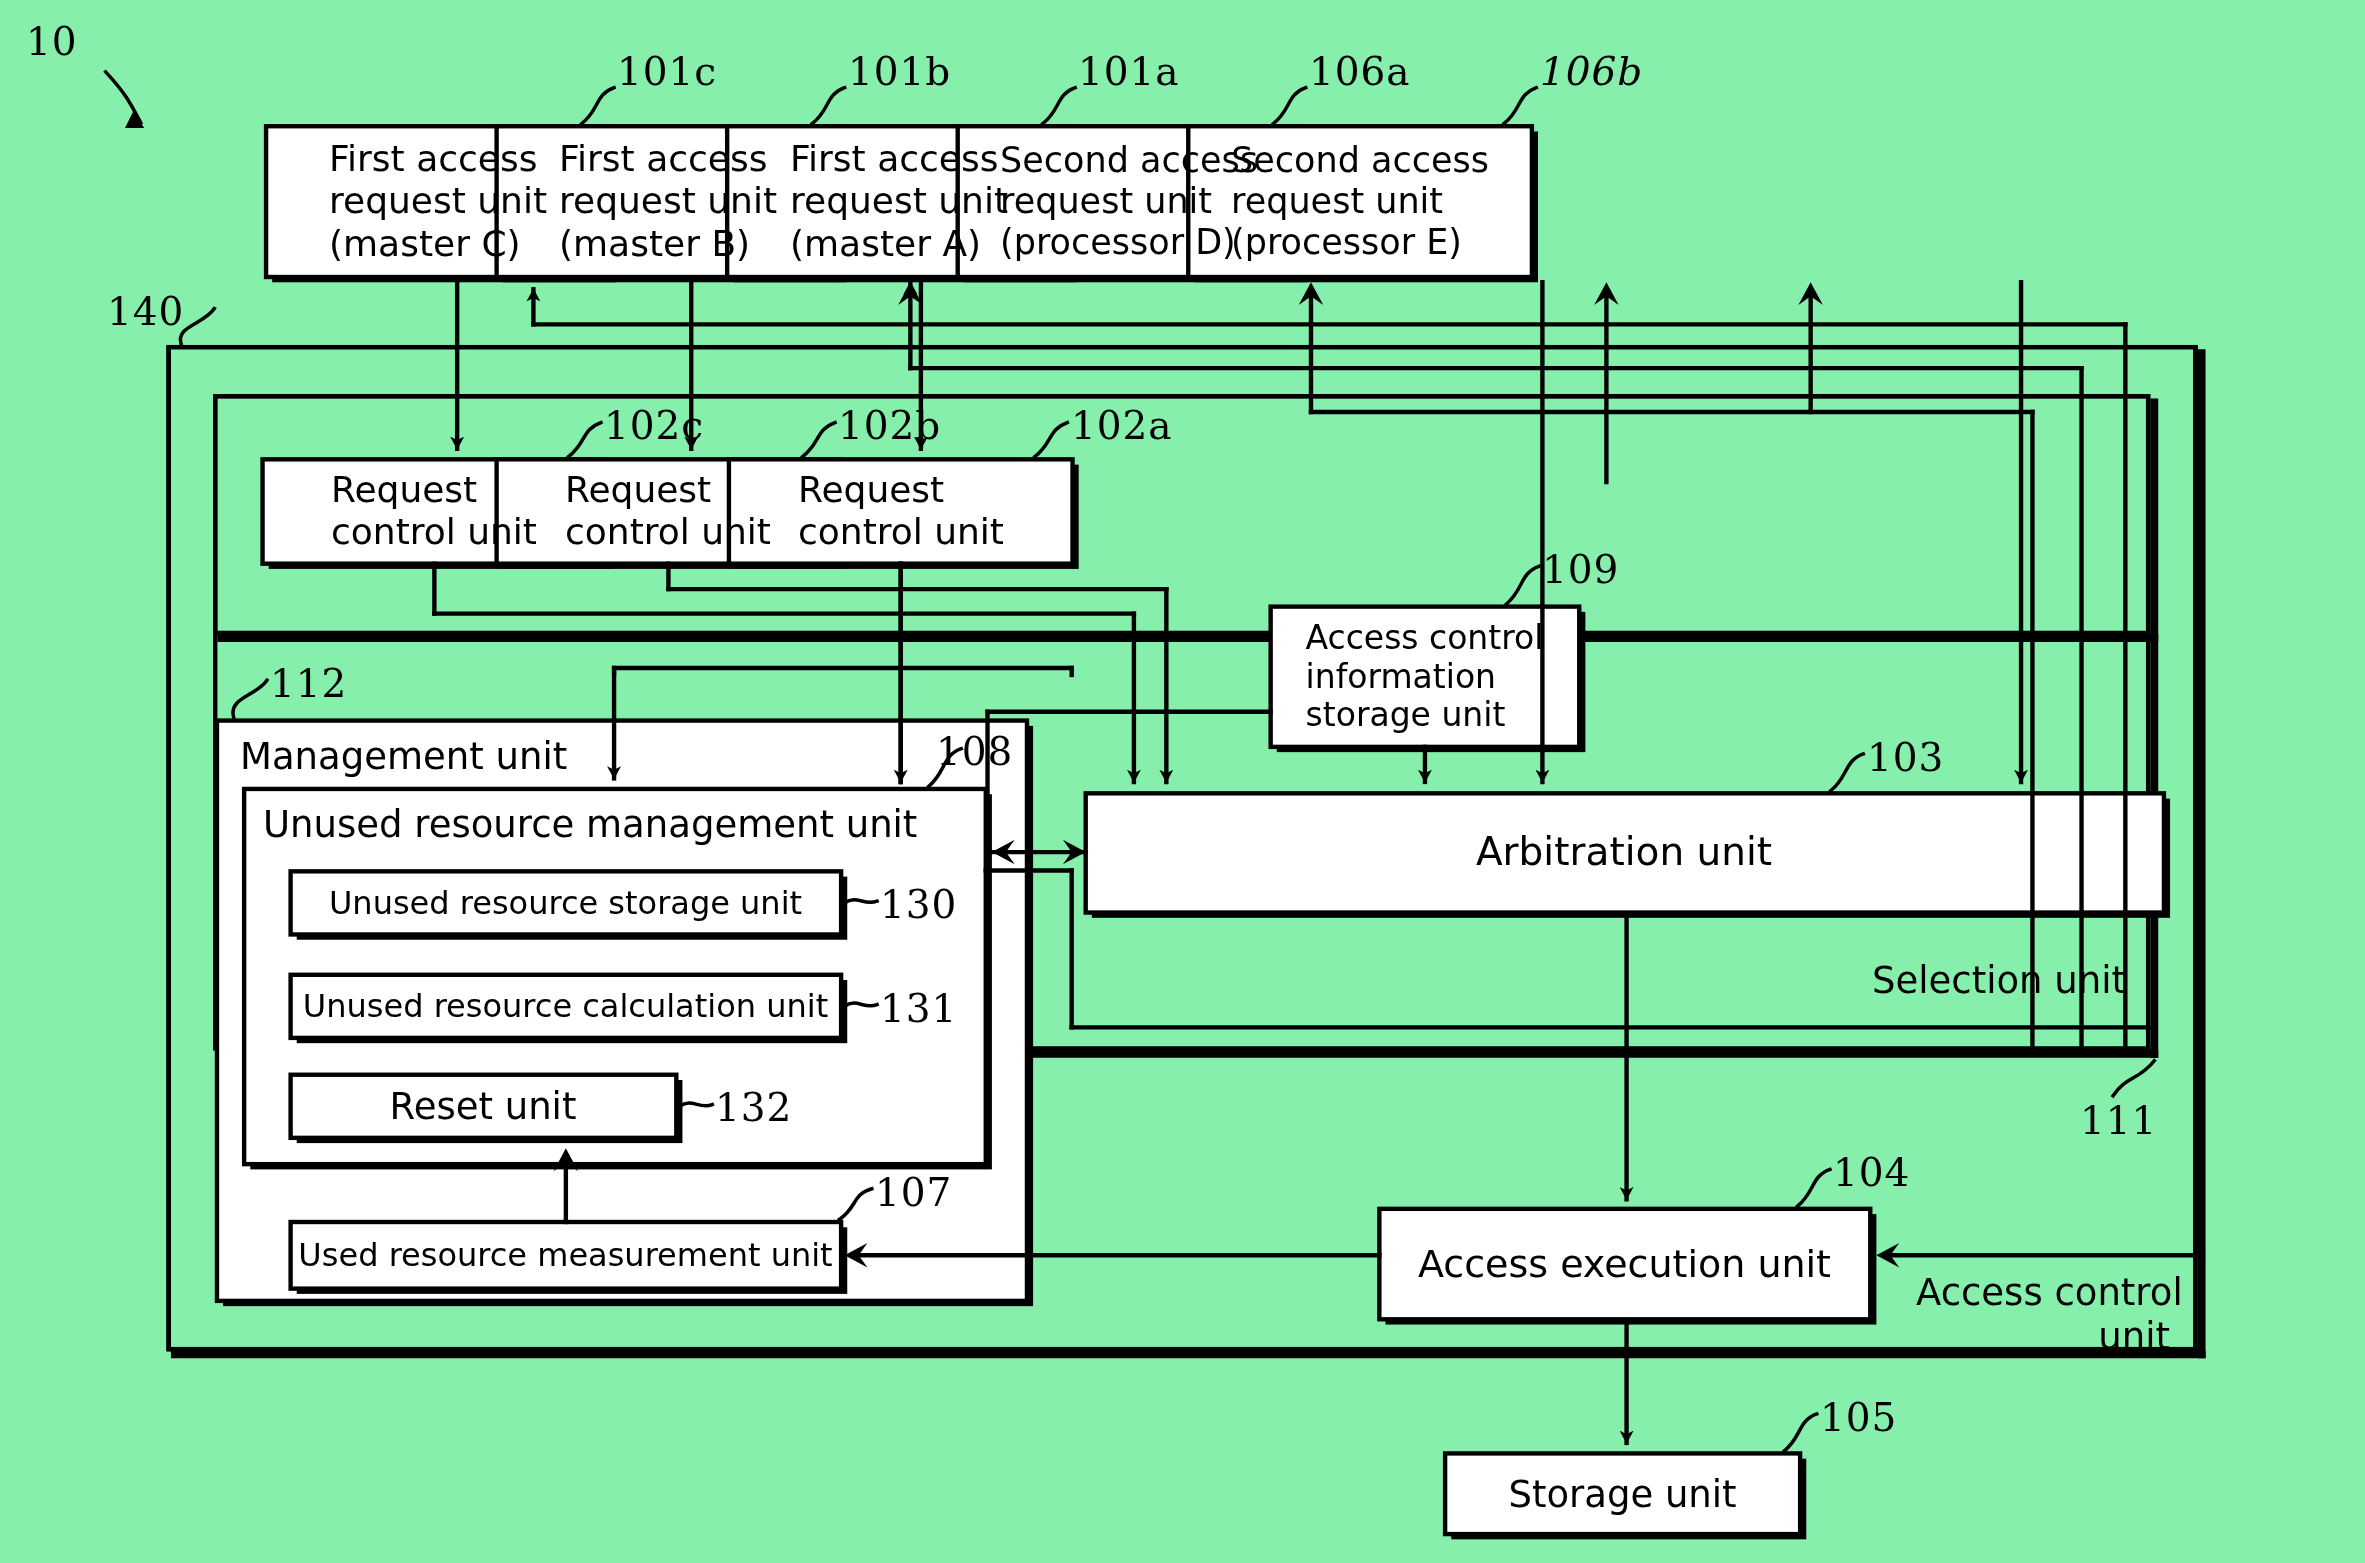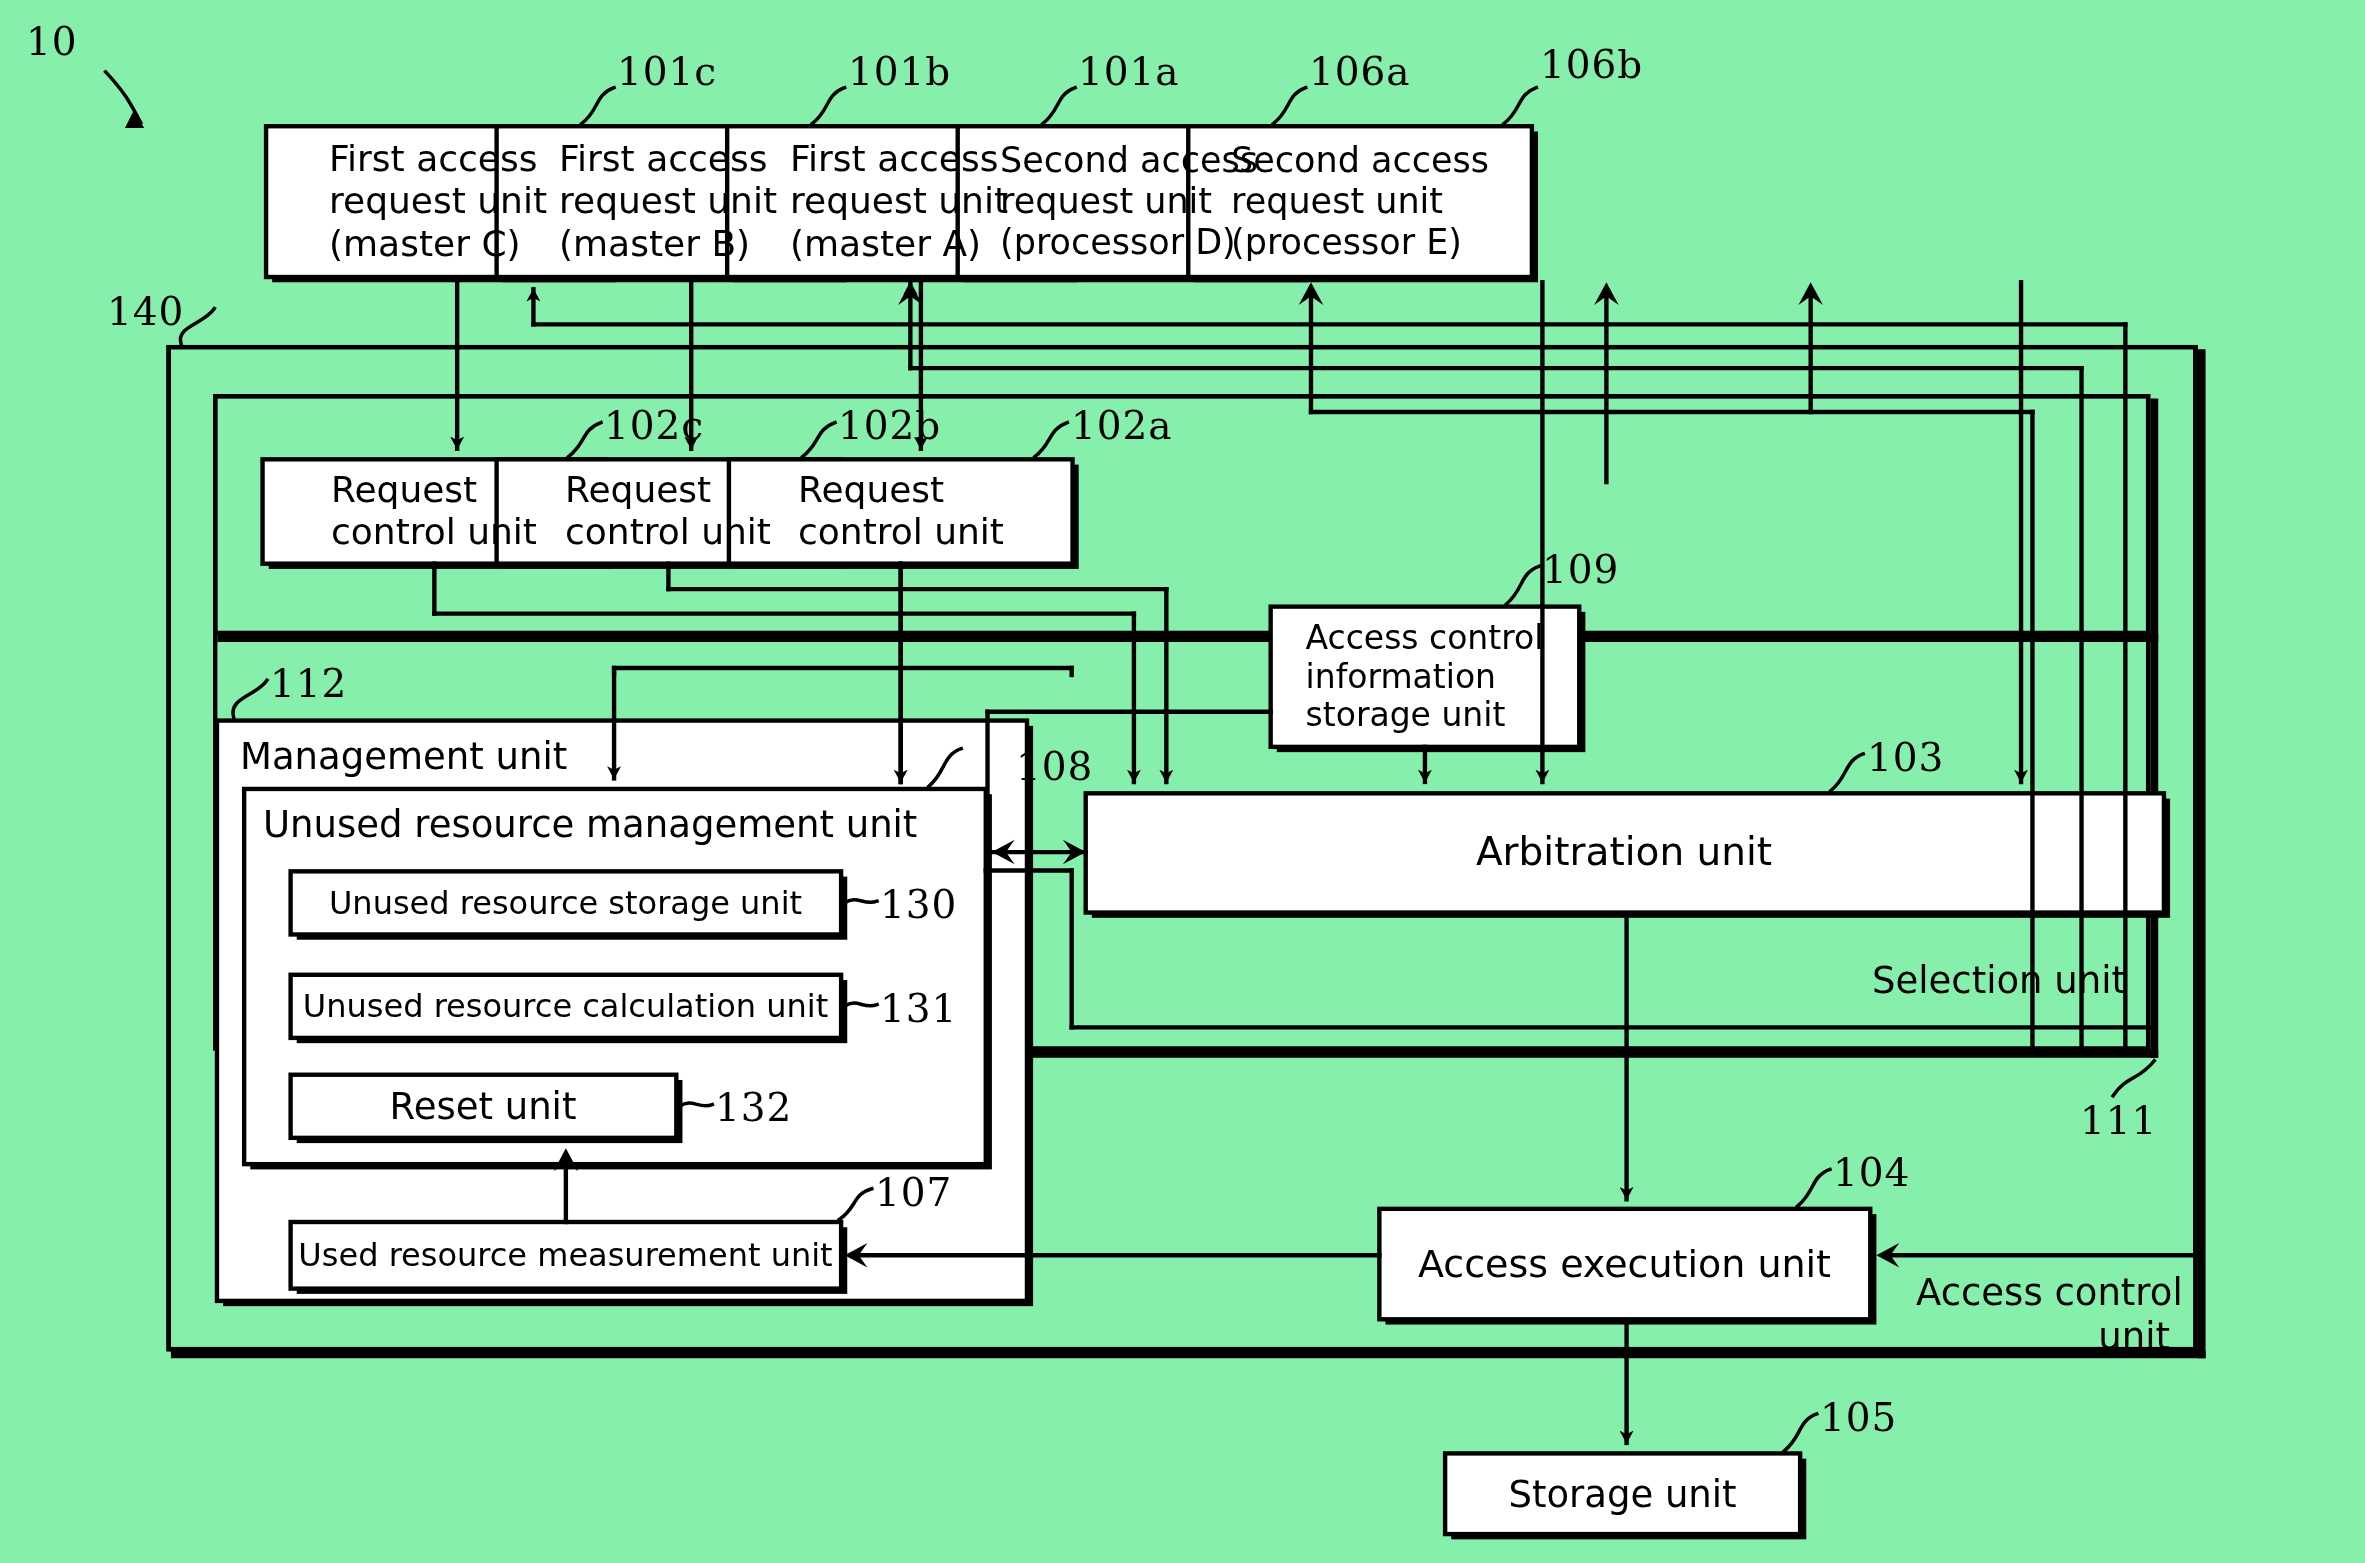--- a/index.html
+++ b/index.html
@@ -232,33 +232,33 @@
 
     </g>
   </svg>
 
   <div class="refnum" style="left:26px; top:19.3px;">10</div>
 
   <div class="refnum" style="left:617px; top:49px;">101c</div>
   <div class="refnum" style="left:848px; top:49px;">101b</div>
   <div class="refnum" style="left:1078px; top:49px;">101a</div>
   <div class="refnum" style="left:1309px; top:49px;">106a</div>
-  <div class="refnum" style="left:1540px; top:42px;">106b</div>
+  <div class="refnum" style="left:1540px; top:49px;font-style:italic;">106b</div>
 
   <div class="refnum" style="left:107px; top:289px;">140</div>
 
   <div class="refnum" style="left:604px; top:403px;">102c</div>
   <div class="refnum" style="left:838px; top:403px;">102b</div>
   <div class="refnum" style="left:1071px; top:403px;">102a</div>
 
   <div class="refnum" style="left:1542px; top:547px;">109</div>
   <div class="refnum" style="left:1867px; top:735px;">103</div>
 
   <div class="refnum" style="left:270px; top:661px;">112</div>
-  <div class="refnum" style="left:1016px; top:729px;margin-top:15px;">108</div>
+  <div class="refnum" style="left:936px; top:729px;">108</div>
   <div class="refnum" style="left:880px; top:882px;">130</div>
   <div class="refnum" style="left:880px; top:986px;">131</div>
   <div class="refnum" style="left:715px; top:1085px;">132</div>
   <div class="refnum" style="left:875px; top:1170px;">107</div>
 
   <div class="refnum" style="left:1833px; top:1150px;">104</div>
   <div class="refnum" style="left:1820px; top:1395px;">105</div>
   <div class="refnum" style="left:2080px; top:1098px;">111</div>
 
   <div class="lbl boxlabel" style="left:266px; top:126px; width:344px; height:151px; font-size:36px;">First access<br>request unit<br>(master C)</div>

